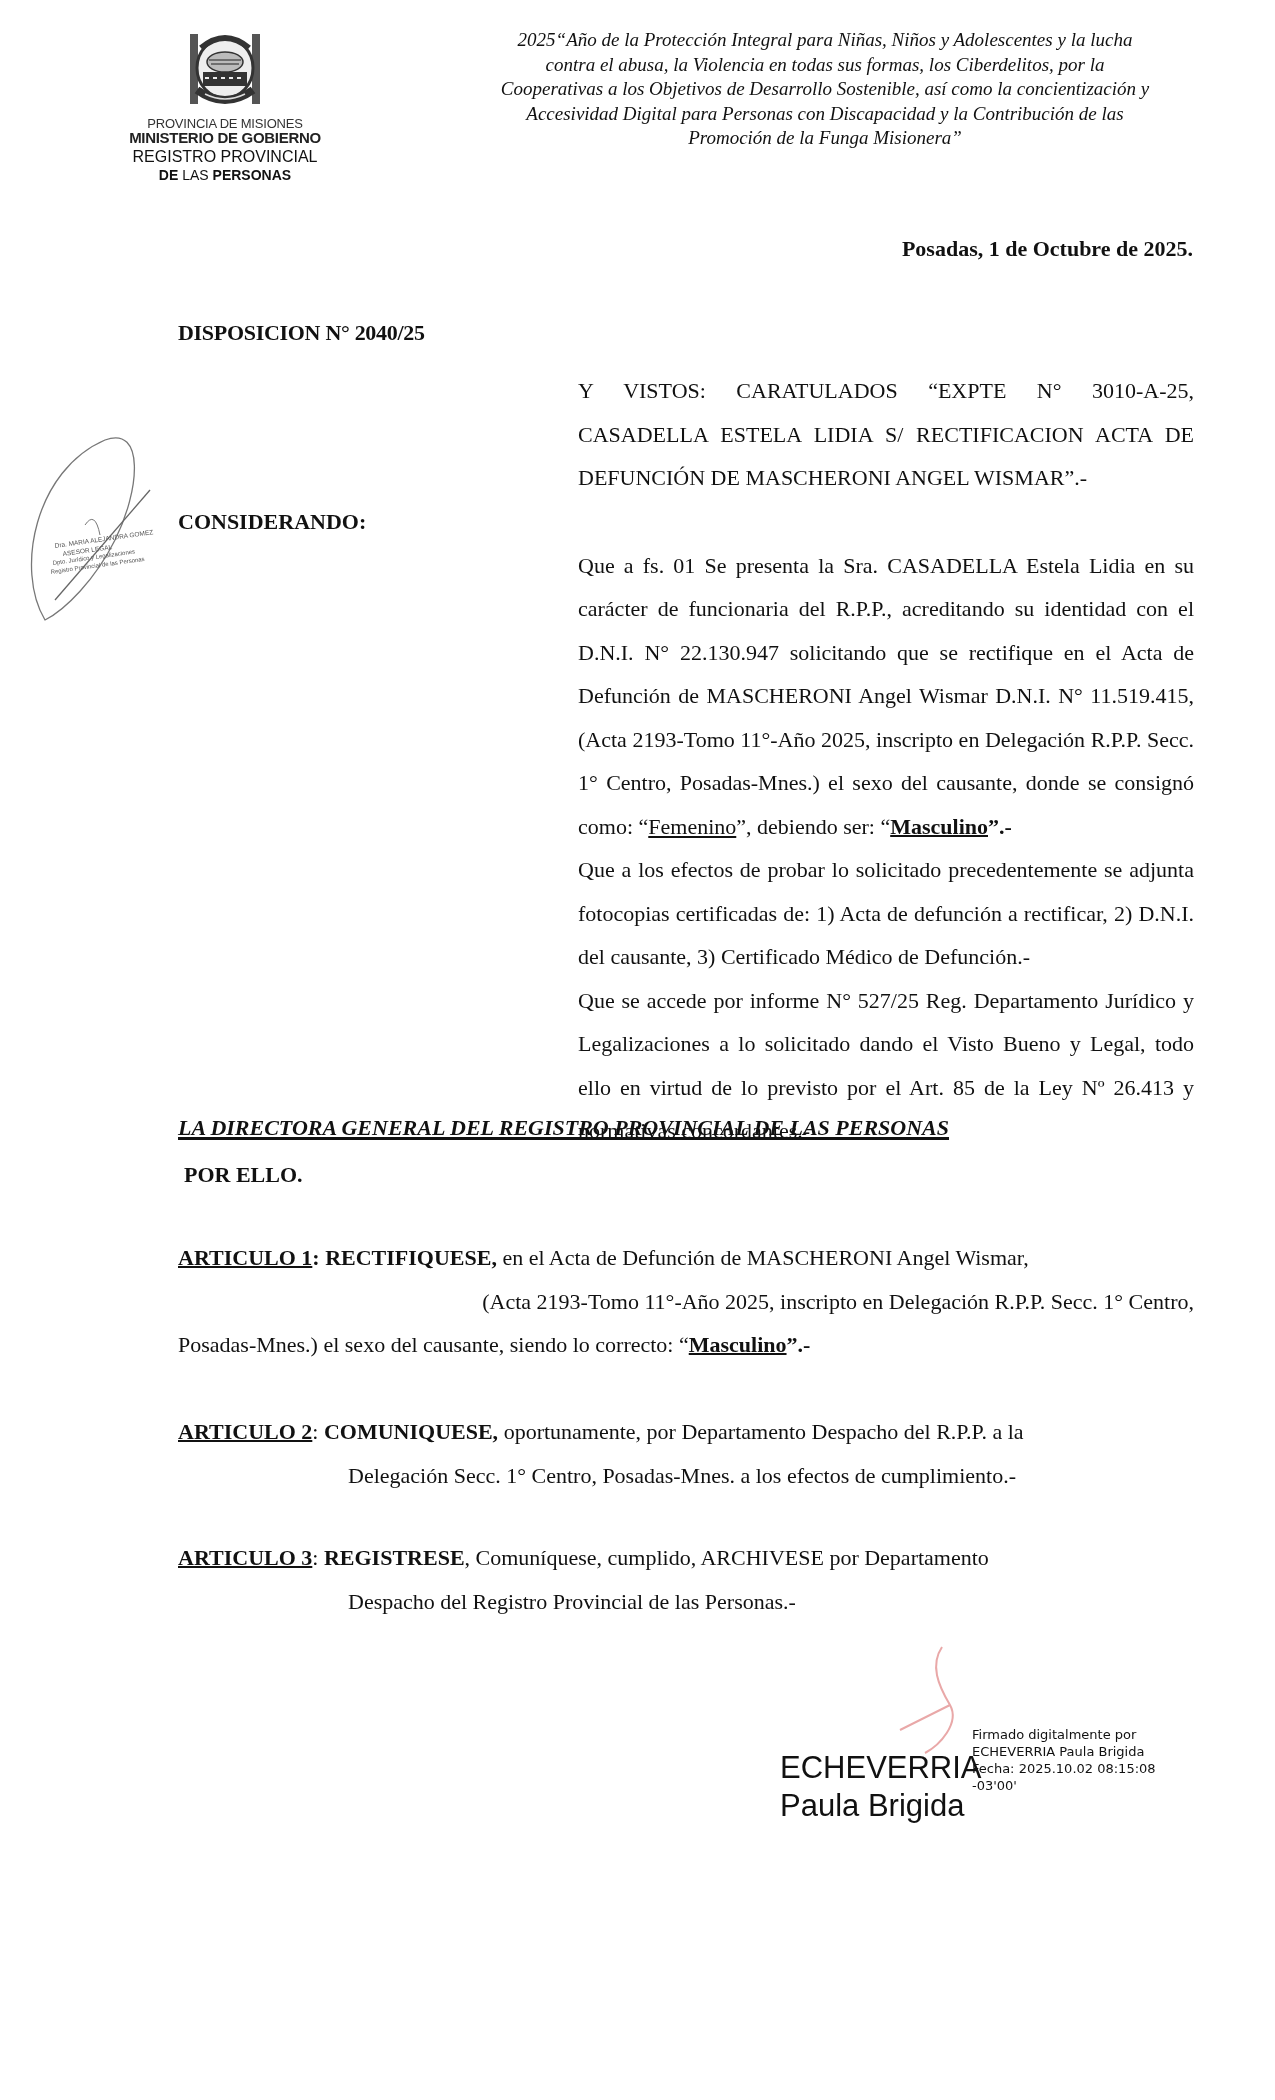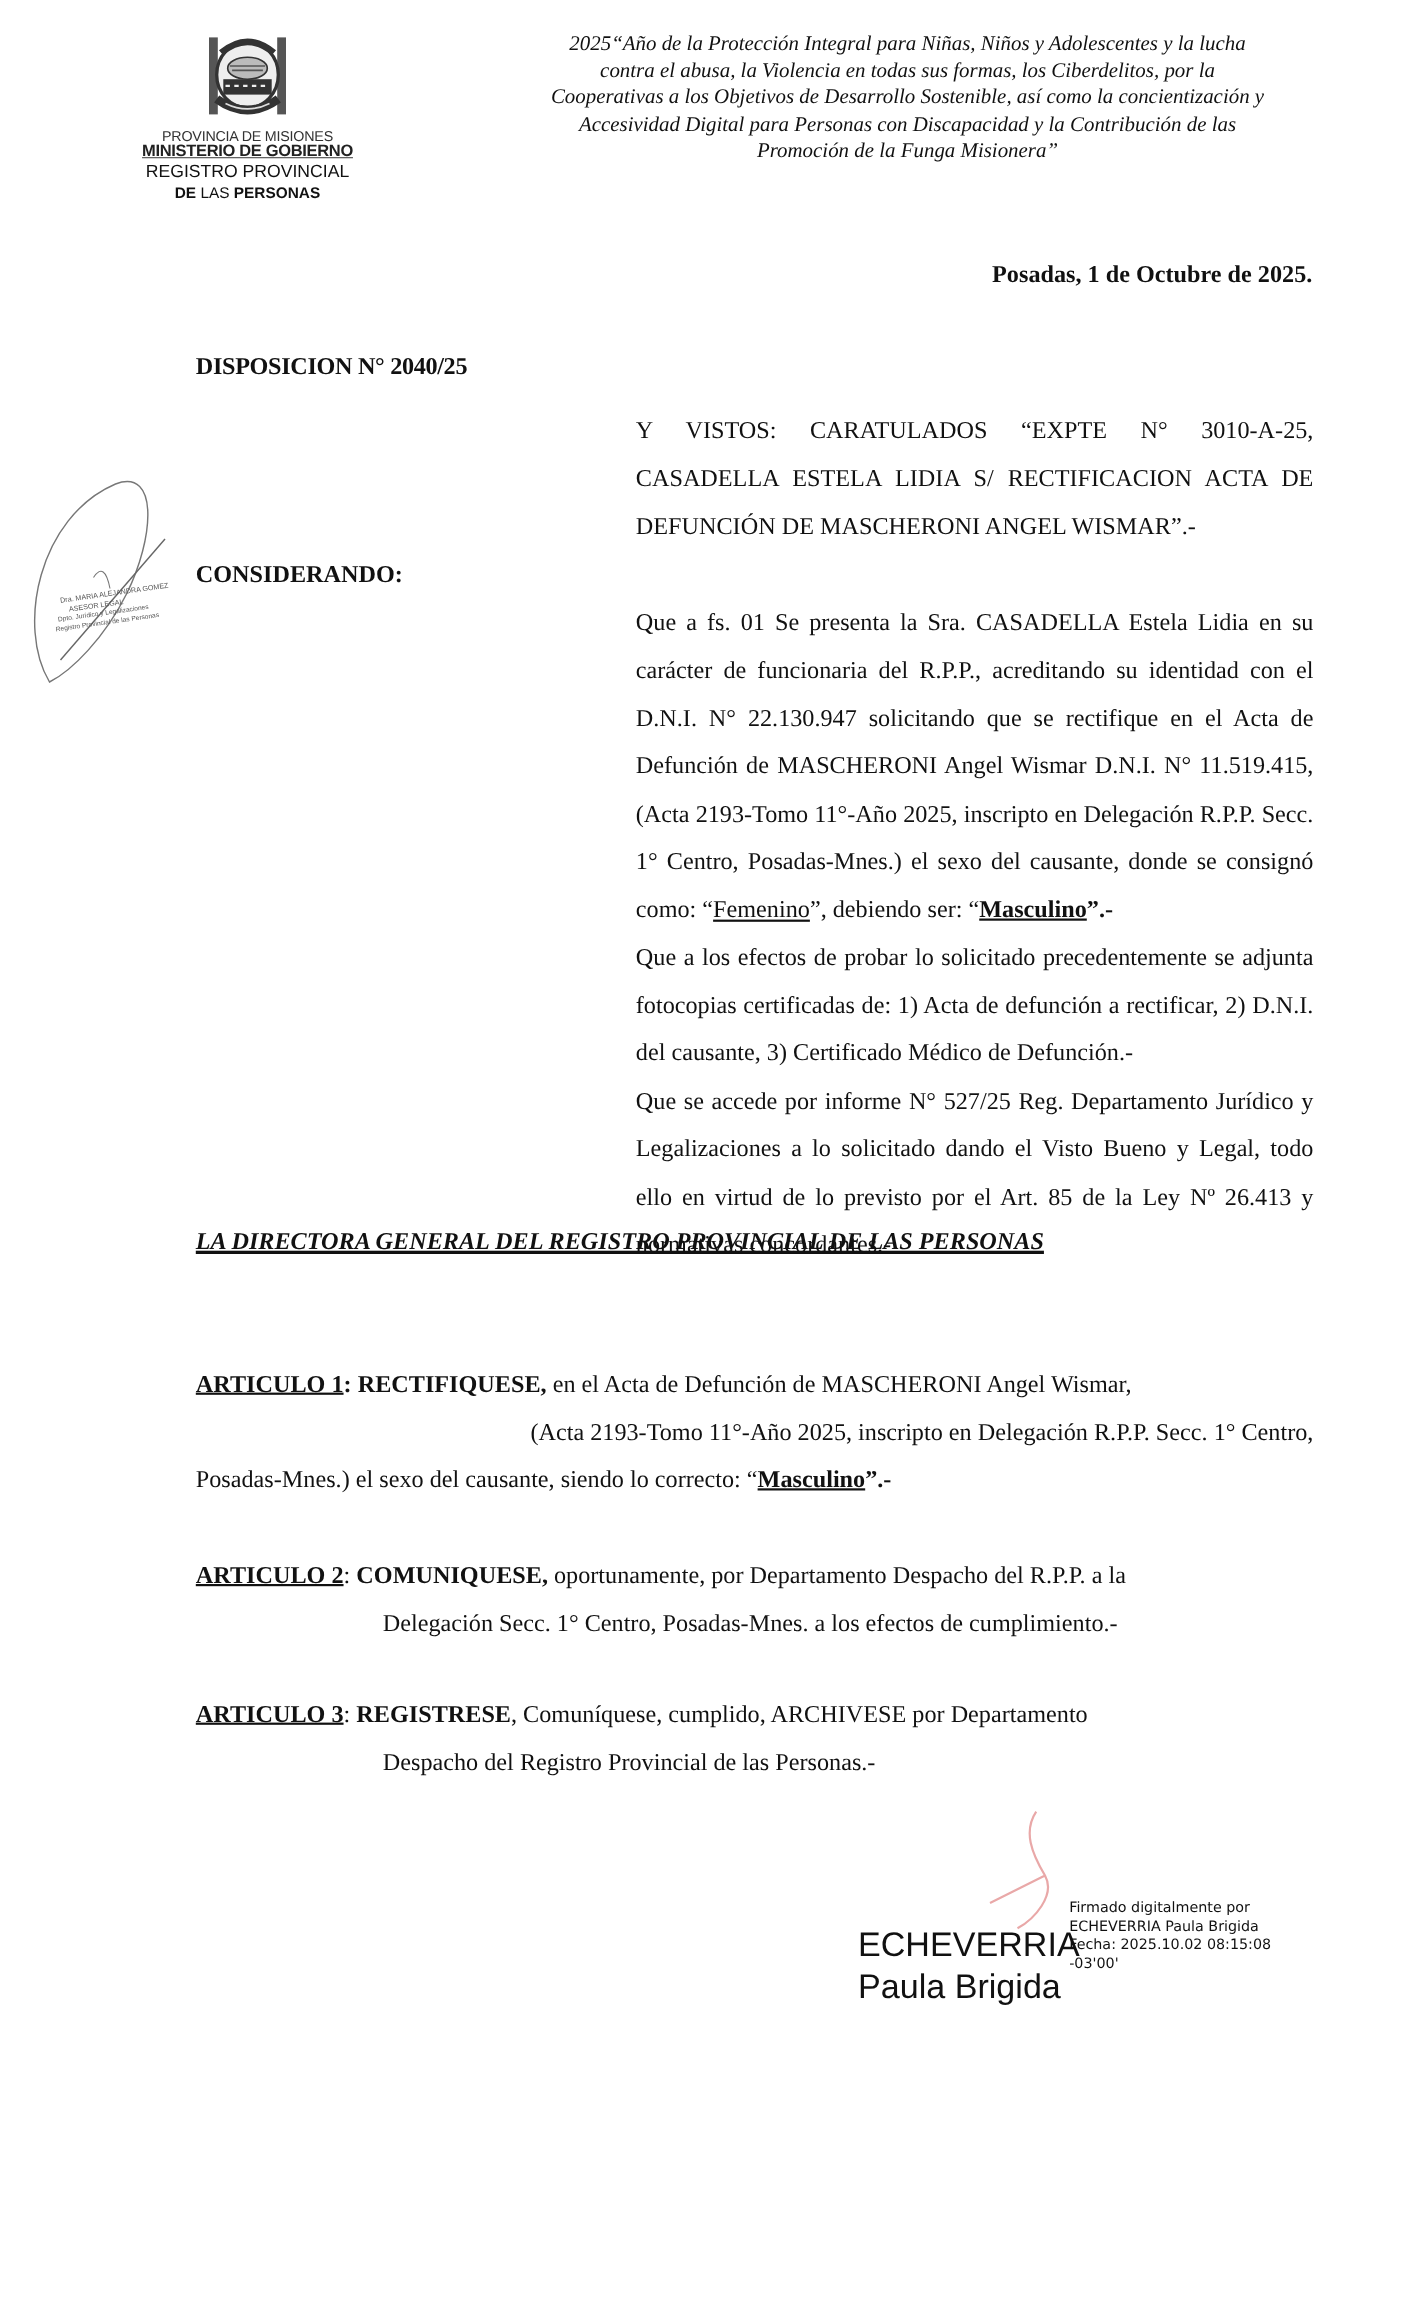--- a/index.html
+++ b/index.html
@@ -91,20 +91,21 @@
   <text x="48" y="126" font-size="6.5" fill="#555" font-family="Liberation Sans, sans-serif" transform="rotate(-8 48 126)">ASESOR LEGAL</text>
   <text x="38" y="135" font-size="6" fill="#555" font-family="Liberation Sans, sans-serif" transform="rotate(-8 38 135)">Dpto. Jurídico y Legalizaciones</text>
   <text x="36" y="144" font-size="6" fill="#555" font-family="Liberation Sans, sans-serif" transform="rotate(-8 36 144)">Registro Provincial de las Personas</text>
 </svg>
 
 <div class="abs body-block" style="top:500px;">
   <div class="bold">CONSIDERANDO:</div>
   <div class="indent"><span>Que a fs. 01 Se presenta la Sra. CASADELLA Estela Lidia en su carácter de funcionaria del R.P.P., acreditando su identidad con el D.N.I. N° 22.130.947 solicitando que se rectifique en el Acta de Defunción de MASCHERONI Angel Wismar D.N.I. N° 11.519.415, (Acta 2193-Tomo 11°-Año 2025, inscripto en Delegación R.P.P. Secc. 1° Centro, Posadas-Mnes.) el sexo del causante, donde se consignó como: “</span><span class="u">Femenino</span><span>”, debiendo ser: “</span><span class="ub">Masculino</span><span class="bold">”.-</span></div>
   <div class="indent">Que a los efectos de probar lo solicitado precedentemente se adjunta fotocopias certificadas de: 1) Acta de defunción a rectificar, 2) D.N.I. del causante, 3) Certificado Médico de Defunción.-</div>
   <div class="indent">Que se accede por informe N° 527/25 Reg. Departamento Jurídico y Legalizaciones a lo solicitado dando el Visto Bueno y Legal, todo ello en virtud de lo previsto por el Art. 85 de la Ley Nº 26.413 y normativas concordantes.-</div>
+  <div class="bold" style="padding-left:6px;">POR ELLO.</div>
 </div>
 
 <div class="abs center-head" style="top:1106px;">
   <div><span>LA DIRECTORA GENERAL DEL REGISTRO PROVINCIAL DE LAS PERSONAS</span></div>
 </div>
 
 <div class="abs art" style="top:1236px;">
   <div><span class="ub">ARTICULO 1</span><b>: </b><b>RECTIFIQUESE,</b><span> en el Acta  de  Defunción  de  MASCHERONI Angel Wismar,</span></div>
   <div class="art-indent" style="text-align:right; padding-left:0;">(Acta 2193-Tomo 11°-Año 2025, inscripto en Delegación R.P.P. Secc. 1° Centro,</div>
   <div><span>Posadas-Mnes.) el sexo del causante, siendo lo correcto: “</span><span class="ub">Masculino</span><b>”.-</b></div>

